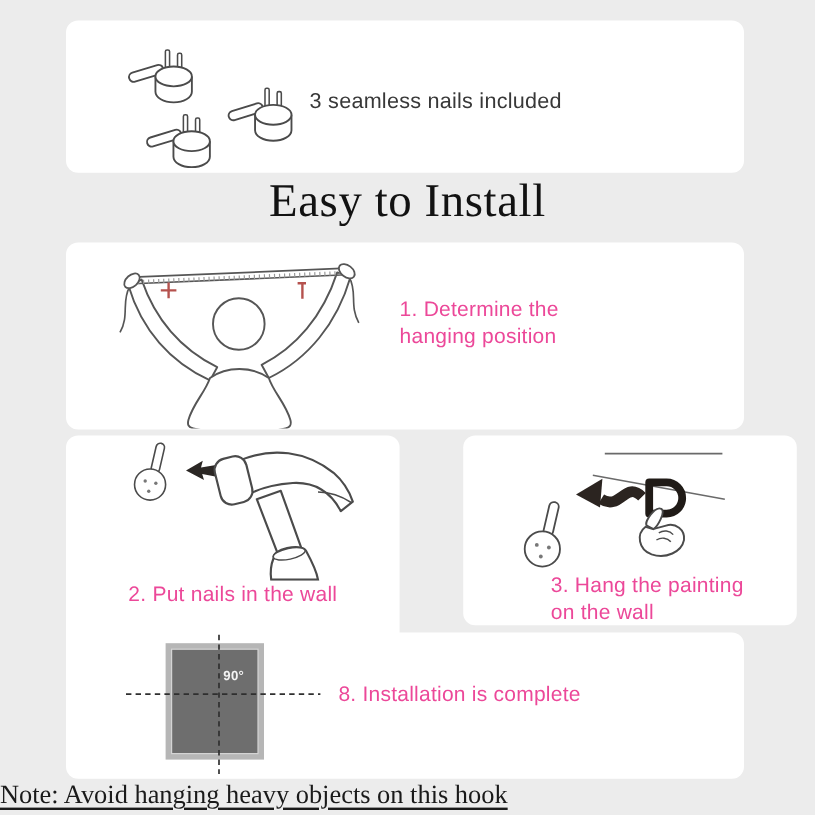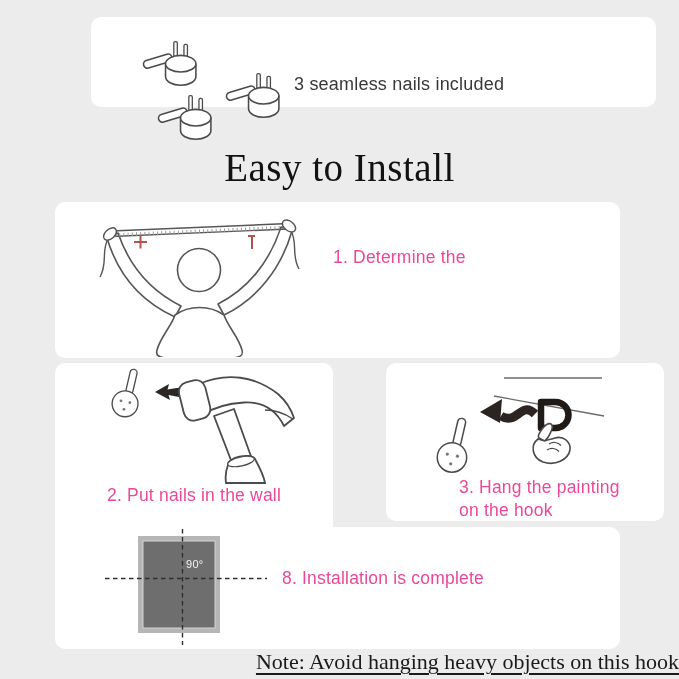--- a/index.html
+++ b/index.html
@@ -8,21 +8,21 @@
     position:relative;
     background:#ececec;
     font-family:"Liberation Sans", sans-serif;
     overflow:hidden;
   }
   .card {
     position:absolute;
     background:#ffffff;
     border-radius:10px;
   }
-  .card-included { left:55px; top:17px;  width:565px; height:90px;margin-left:36px; }
+  .card-included { left:55px; top:17px;  width:565px; height:127px; }
   .card-step1    { left:55px; top:202px; width:565px; height:156px; }
   .card-step2    { left:55px; top:363px; width:278px; height:200px; }
   .card-step3    { left:342px; top:363px; width:278px; height:158px;margin-left:44px; }
   .card-step4    { left:55px; top:527px; width:565px; height:122px; }
 
   .ill { position:absolute; display:block; }
   .ill-nails  { left:40px; top:12px; }
   .ill-person { left:40px; top:5px; }
   .ill-hammer { left:40px; top:1px; }
   .ill-hang   { left:36px; top:8px; }
@@ -40,25 +40,25 @@
     font-size:17.5px; line-height:23px; letter-spacing:0.2px;
     color:#ec4899; font-weight:400;
   }
   .included-label { position:absolute; left:203px; top:57px; font-size:18px; color:#383838; letter-spacing:0.2px; }
   .label-step1 { left:278px; top:44px; }
   .label-step2 { left:0; top:121px; width:100%; text-align:center; }
   .label-step3 { left:73px; top:113px; }
   .label-step4 { left:227px; top:40px; }
   .angle-label {
     position:absolute; left:131px; top:31px;
-    font-size:11px; font-weight:400; color:#f4f4f4; letter-spacing:0.3px;
+    font-size:11px; font-weight:700; color:#f4f4f4; letter-spacing:0.3px;
   }
   .note {
     position:absolute; left:0; top:649px; width:679px;
-    text-align:right;
+    text-align:left;
     font-family:"Liberation Serif", serif;
     font-size:22px; color:#1a1a1a;
     text-decoration:underline;
     text-underline-offset:4px;
   }
 </style>
 </head>
 <body>
 
 <svg width="0" height="0" style="position:absolute" aria-hidden="true">
@@ -104,20 +104,21 @@
     <path d="M20,28 L190,20.5" stroke="#9a9a9a" stroke-width="3.5" stroke-dasharray="1 3.2" fill="none"></path>
     <ellipse cx="15" cy="27" rx="7.5" ry="4.8" transform="rotate(-42 15 27)" fill="#fff" stroke="#565656" stroke-width="1.5"></ellipse>
     <ellipse cx="194" cy="19" rx="7.5" ry="4.8" transform="rotate(38 194 19)" fill="#fff" stroke="#565656" stroke-width="1.5"></ellipse>
     <g stroke="#b5524e" stroke-width="2">
       <path d="M39,35 L52,35 M45.5,28.5 L45.5,41.5"></path>
       <path d="M153,29 L160,29 M157,29 L157,42"></path>
     </g>
   </svg>
   <p class="step-label label-step1">
     <span>1. Determine the</span><br>
+    <span>hanging position</span>
   </p>
 </section>
 
 <section class="card card-step2">
   <svg class="ill ill-hammer" width="205" height="120" viewBox="0 0 205 120">
     <use href="#hookfront" transform="translate(16,5) scale(0.74)"></use>
     <polygon points="60,28 74,20 72.5,25.5 85,23.5 86.5,33.5 73.5,31 75,36" fill="#2b2724"></polygon>
     <path d="M119,52 L139,104 L158,98 L139,45 Z" fill="#fff" stroke="#4b4b4b" stroke-width="1.8" stroke-linejoin="round"></path>
     <path d="M133,101 C131,94 156,88 160,95 C166,106 169,113 170,119 L131,119 C130,112 131,106 133,101 Z" fill="#fff" stroke="#4b4b4b" stroke-width="1.8"></path>
     <ellipse cx="146" cy="97.5" rx="13.5" ry="4.5" transform="rotate(-12 146 97.5)" fill="#fff" stroke="#4b4b4b" stroke-width="1.2"></ellipse>
@@ -137,21 +138,21 @@
     <polygon points="58,41 80,28 78,52" fill="#2b2420"></polygon>
     <use href="#hookfront" transform="translate(14,47) scale(0.84)"></use>
     <g>
       <path d="M117,67 C114.5,64 124,50.5 129,53 C133,55.5 126,68 122.5,70 Z" fill="#fff" stroke="#4b4b4b" stroke-width="1.6"></path>
       <path d="M116,68 C108,74 110,87 121,91 C133,95 146,89 148,79 C149,70.5 141,64.5 133,67 C129,68.3 125,69 122.5,70 Z" fill="#fff" stroke="#4b4b4b" stroke-width="1.6"></path>
       <path d="M127,73 C131,70.5 136,71 139,74.5 M125,79 C129,76.5 134,77 137,80.5" fill="none" stroke="#4b4b4b" stroke-width="1.2"></path>
     </g>
   </svg>
   <p class="step-label label-step3">
     <span>3. Hang the painting</span><br>
-    <span>on the hook</span>
+    <span>on the wall</span>
   </p>
 </section>
 
 <section class="card card-step4">
   <svg class="ill ill-frame" width="565" height="122" viewBox="0 0 565 122">
     <rect x="83" y="9" width="82" height="97" fill="#b6b6b6"></rect>
     <rect x="88" y="14" width="72" height="87" fill="#6e6e6e" stroke="#d4d4d4" stroke-width="1"></rect>
     <path d="M127.5,2 L127.5,118" stroke="#2f2f2f" stroke-width="1.4" stroke-dasharray="4.5 3.5" fill="none"></path>
     <path d="M50,51.5 L212,51.5" stroke="#2f2f2f" stroke-width="1.4" stroke-dasharray="4.5 3.5" fill="none"></path>
   </svg>

